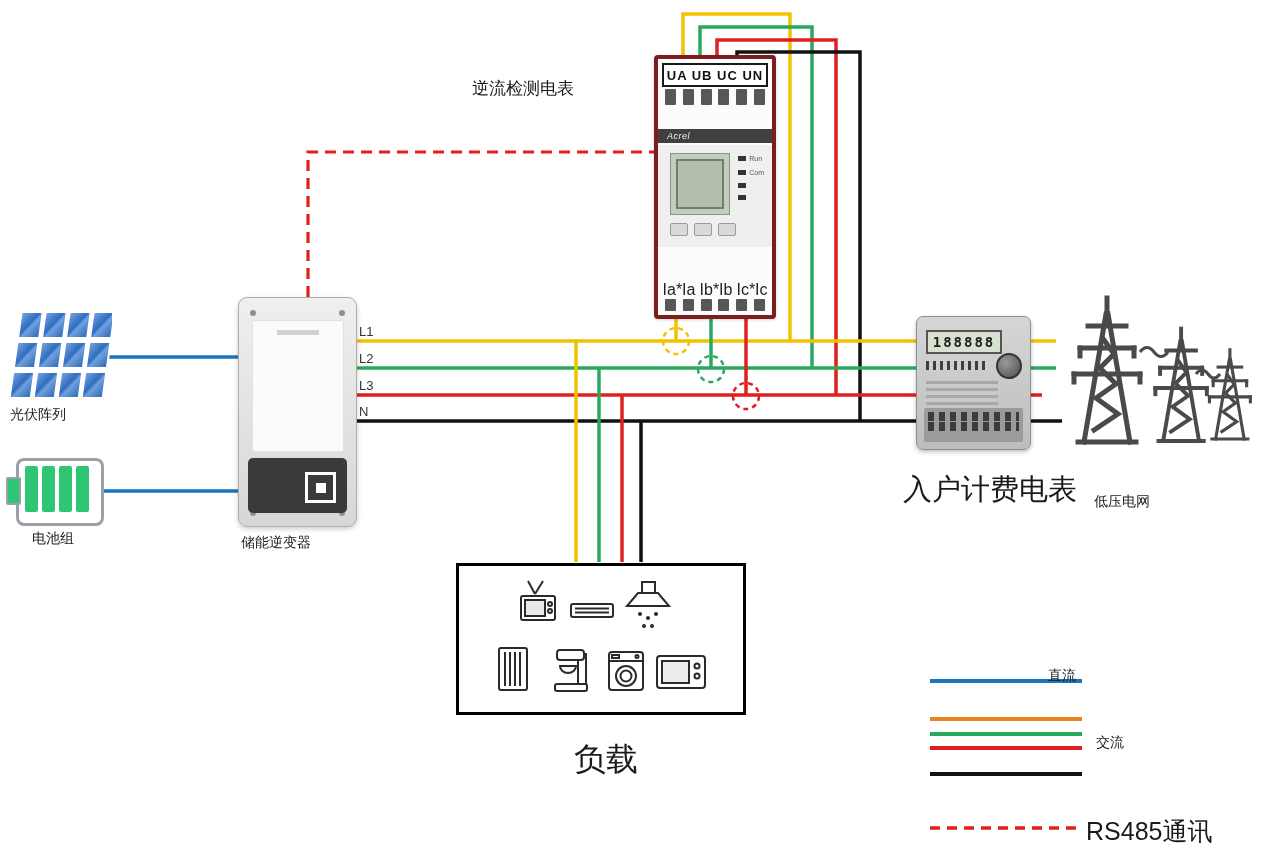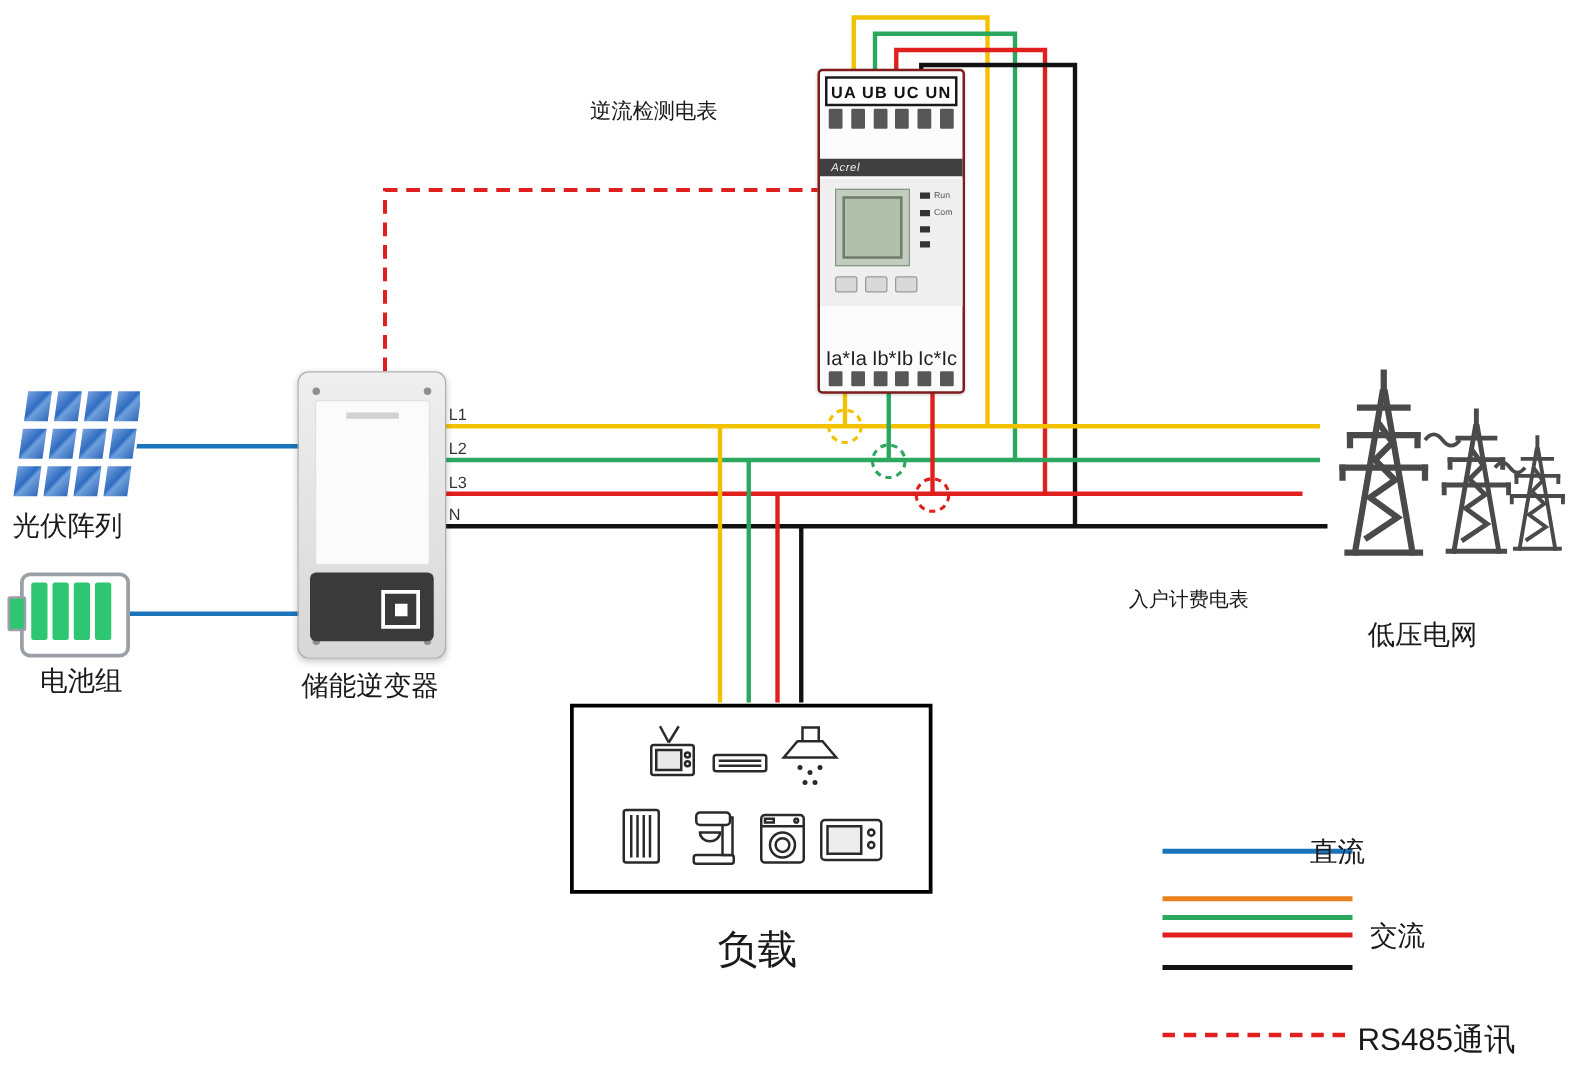--- a/index.html
+++ b/index.html
@@ -1,23 +1,23 @@
 <!DOCTYPE html>
 <html><head>
 <meta charset="utf-8">
 <style>
   html,body{margin:0;padding:0;background:#fff;font-family:"Liberation Sans","DejaVu Sans",sans-serif;}
   .canvas{position:relative;width:1269px;height:856px;background:#fff;overflow:hidden;}
   .abs{position:absolute;}
-  .lbl{position:absolute;font-size:22px;color:#1a1a1a;white-space:nowrap;}
+  .lbl{position:absolute;font-size:14px;color:#1a1a1a;white-space:nowrap;}
   svg{display:block;}
 
   
   .rmeter{position:absolute;left:654px;top:55px;width:114px;height:256px;background:#fcfcfc;
-          border:2px solid #7f1d1d;border-radius:4px;box-shadow:0 1px 3px rgba(0,0,0,.18);}
+          border:4px solid #7f1d1d;border-radius:4px;box-shadow:0 1px 3px rgba(0,0,0,.18);}
   .rm-toplabel{position:absolute;left:4px;right:4px;top:4px;height:20px;border:2px solid #1a1a1a;background:#fff;
                font-size:13px;font-weight:bold;color:#111;display:flex;align-items:center;justify-content:center;letter-spacing:1px;}
   .rm-screws{position:absolute;left:7px;right:7px;height:16px;display:flex;justify-content:space-between;}
   .rm-screws span{width:11px;height:100%;background:#575757;border-radius:1px;}
   .rm-band{position:absolute;left:0;right:0;top:70px;height:14px;background:#404040;display:flex;align-items:center;}
   .rm-brand{color:#f0f0f0;font-size:9px;font-style:italic;padding-left:9px;letter-spacing:.5px;}
   .rm-face{position:absolute;left:0;right:0;top:86px;height:102px;background:#efefef;}
   .rm-lcd{position:absolute;left:12px;top:8px;width:58px;height:60px;background:#c3cdbd;border:1px solid #8a958a;}
   .rm-lcd-in{position:absolute;left:5px;top:5px;right:5px;bottom:5px;border:2px solid #6f7d6f;background:#b2bfac;}
   .rm-leds{position:absolute;right:8px;top:10px;display:flex;flex-direction:column;gap:7px;}
@@ -275,21 +275,31 @@
           <rect x="0" y="0" width="48" height="32" rx="3" fill="#fff"></rect>
           <rect x="5" y="5" width="27" height="22" fill="#ededed"></rect>
           <circle cx="40" cy="10" r="2.5"></circle>
             <circle cx="40" cy="20" r="2.5"></circle>
         </g>
       </g>
     </svg>
   </div>
   <div class="lbl" style="left:574px;top:738px;font-size:32px">负载</div>
 
-  <div class="lbl" style="left:903px;top:470px;font-size:16px">入户计费电表</div>
+  <div class="bmeter">
+    <div class="bm-lcd">188888</div>
+    <div class="bm-dial"></div>
+    <div class="bm-bars"></div>
+    <div class="bm-rows"></div>
+    <div class="bm-terms">
+      <div class="bm-term-row"></div>
+      <div class="bm-term-row"></div>
+    </div>
+  </div>
+  <div class="lbl" style="left:903px;top:470px;font-size:29px">入户计费电表</div>
 
   <svg class="abs" style="left:1060px;top:288px" width="209" height="162" viewBox="0 0 209 162">
     <defs>
       <g id="tower" stroke="#4a4a4a" stroke-width="5" fill="none" stroke-linecap="square">
         <line x1="22" y1="150" x2="44" y2="22"></line>
           <line x1="68" y1="150" x2="46" y2="22"></line>
         <line x1="45" y1="22" x2="45" y2="6"></line>
         <line x1="26" y1="34" x2="64" y2="34"></line>
         <line x1="18" y1="56" x2="72" y2="56"></line>
         <line x1="12" y1="82" x2="78" y2="82"></line>

